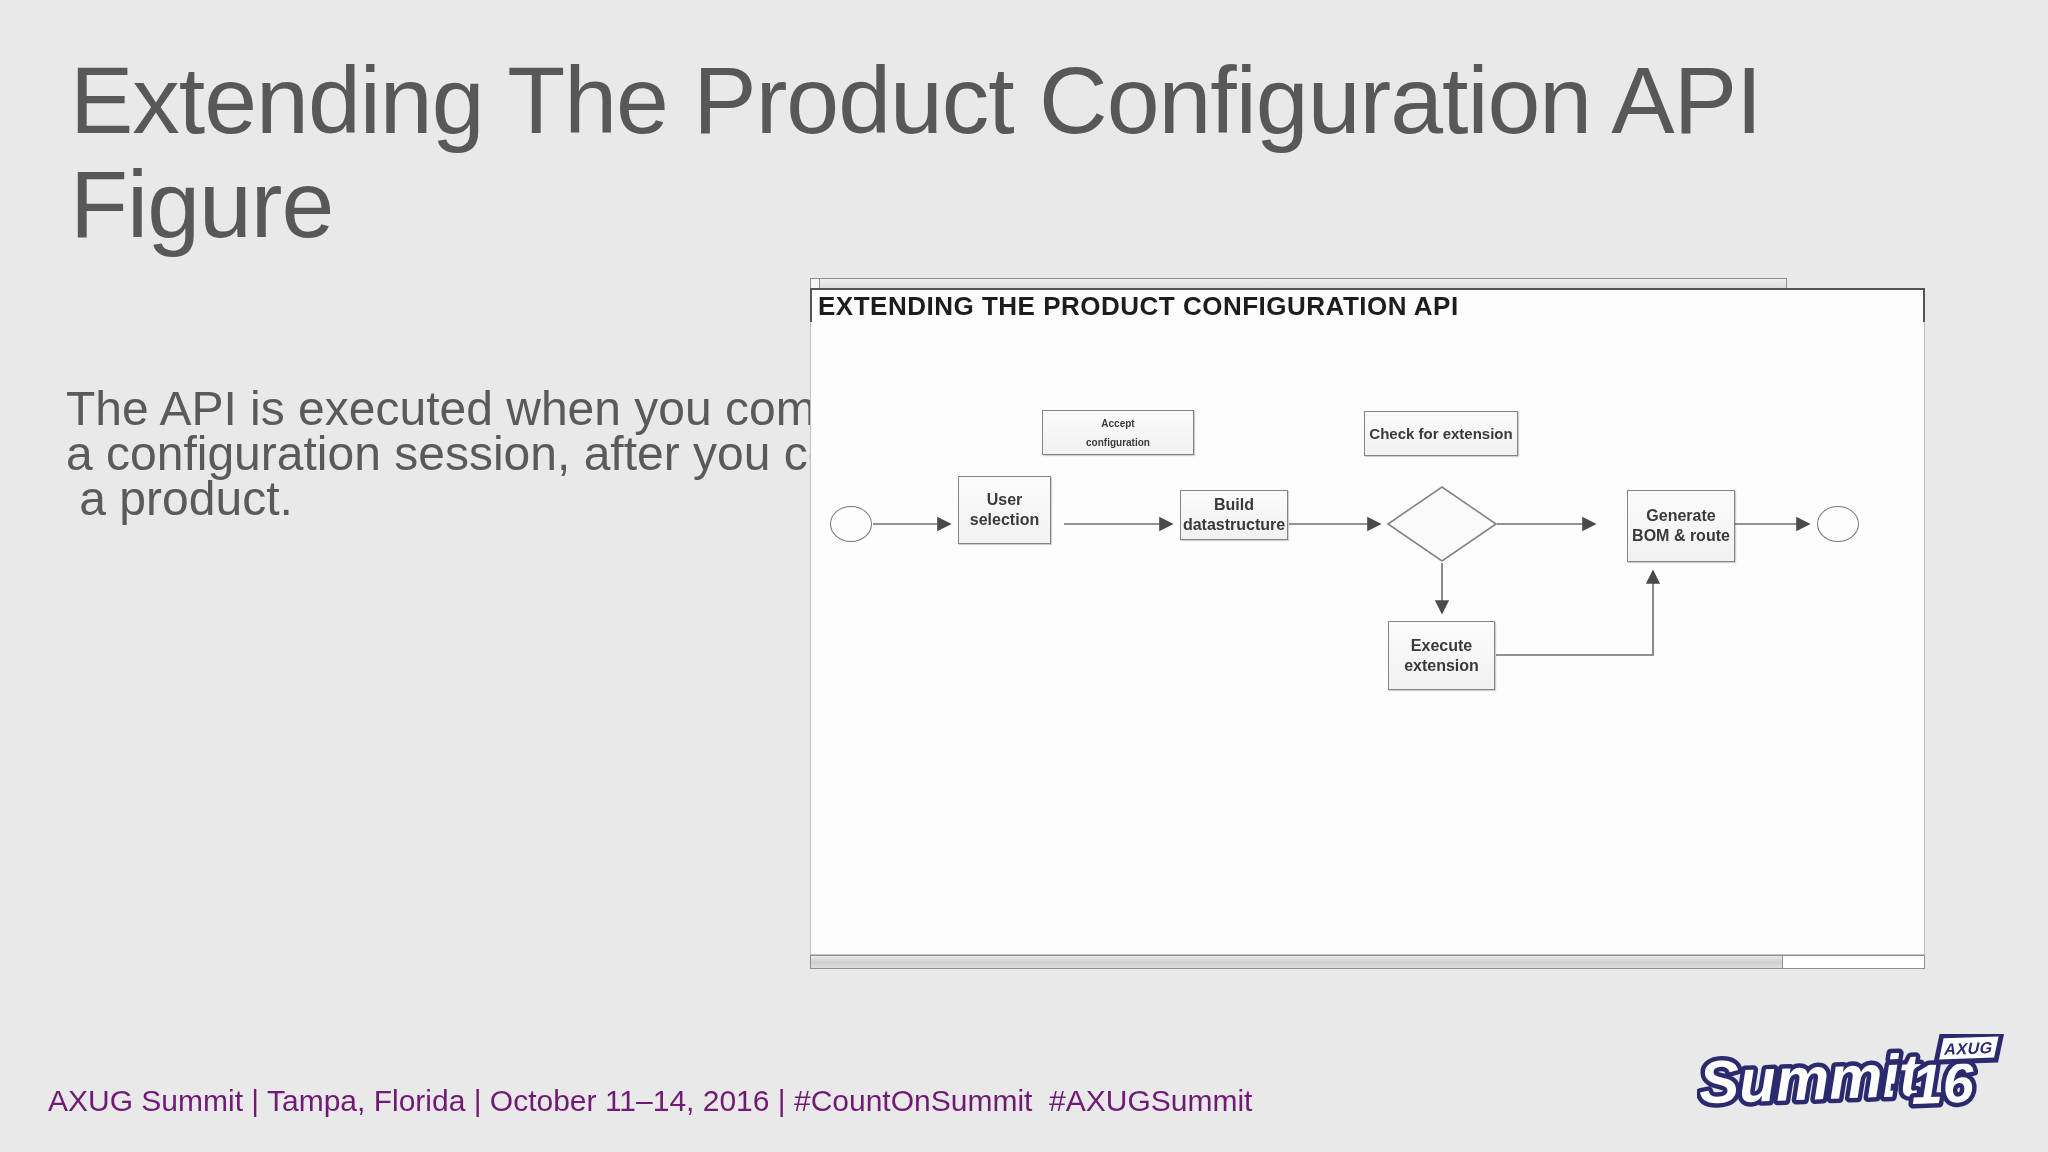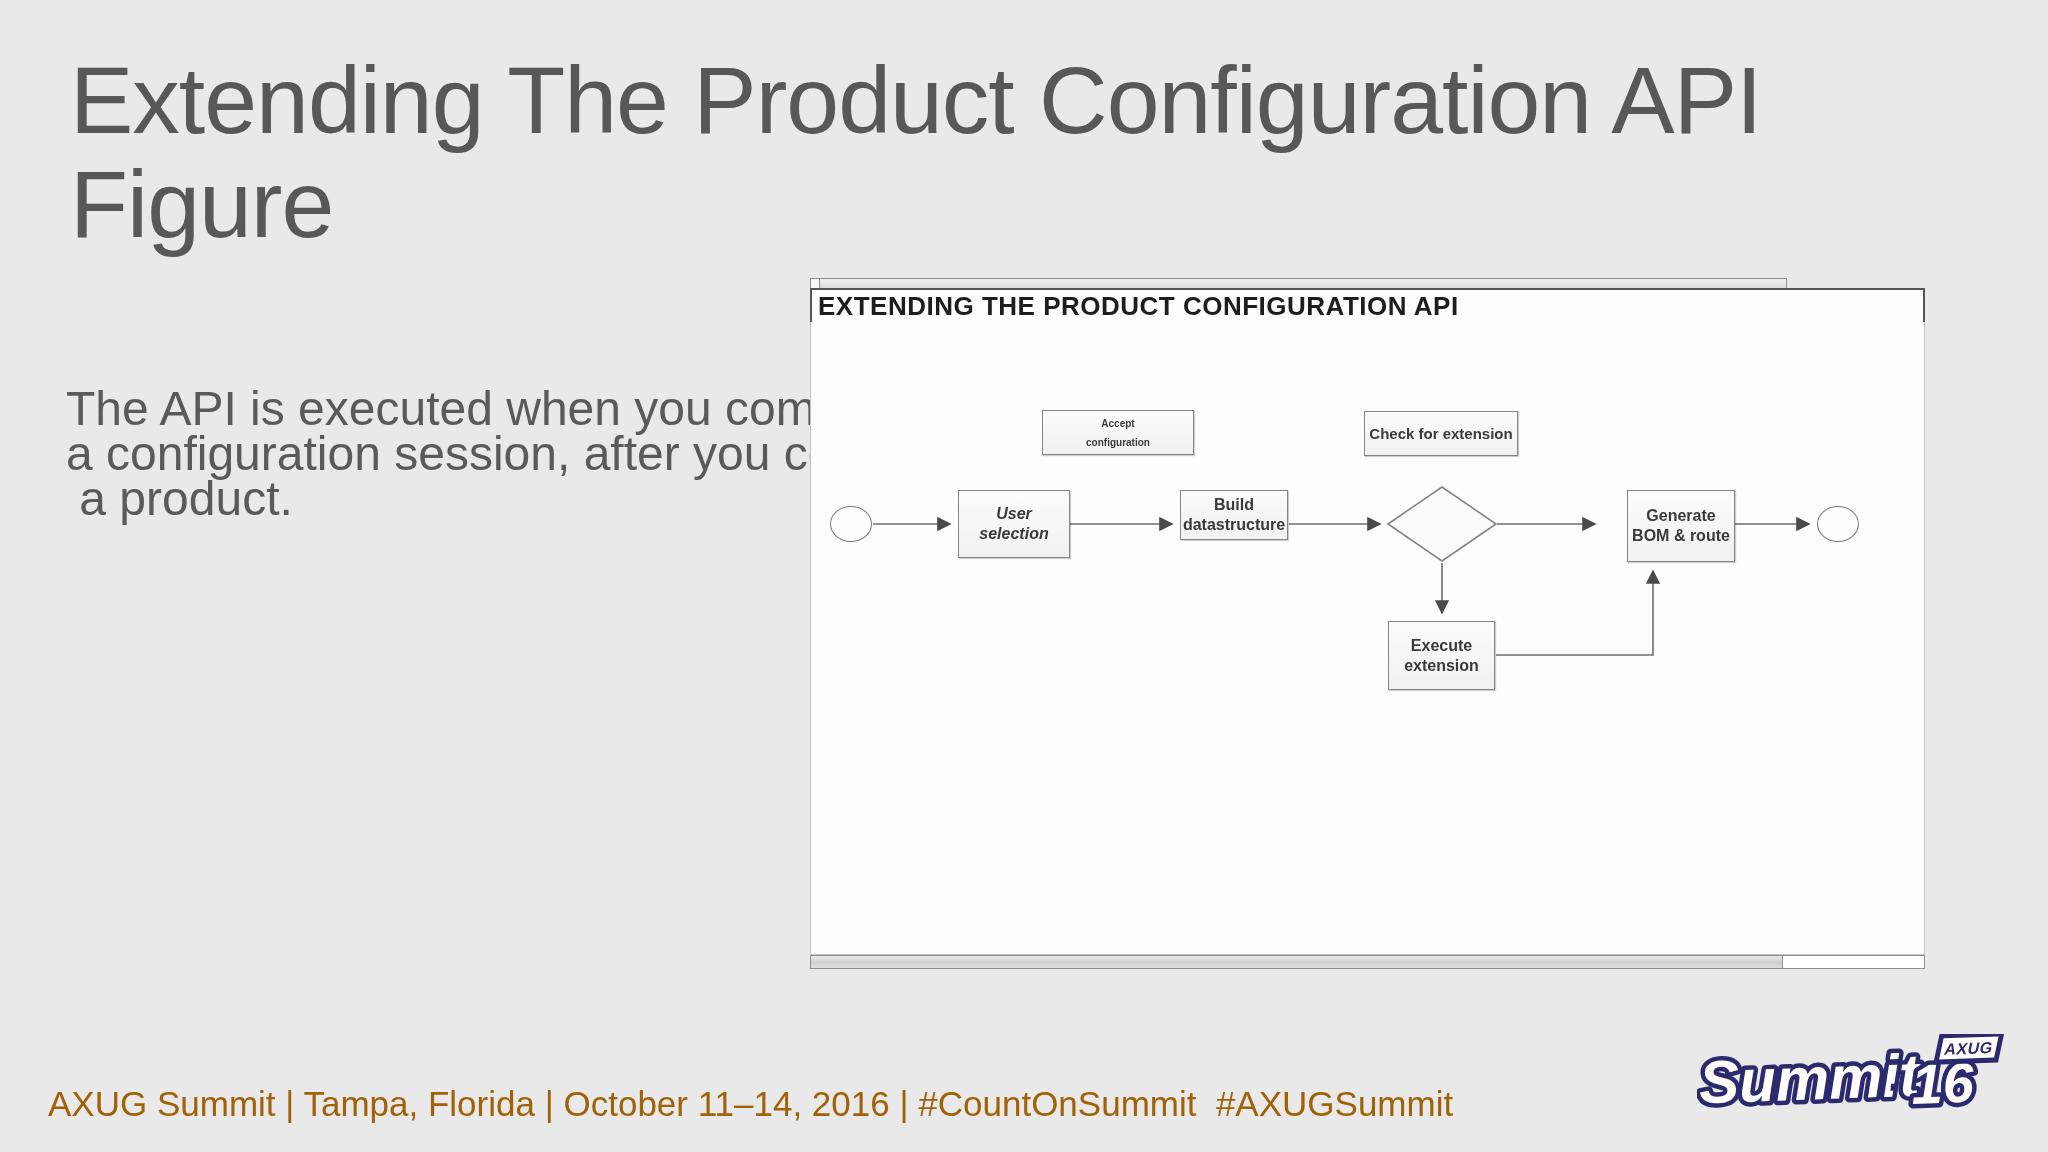--- a/index.html
+++ b/index.html
@@ -15,21 +15,21 @@
     font-size:95px;line-height:104px;font-weight:400;color:#58585a;
     letter-spacing:-1px;white-space:pre-line;margin:0;
   }
   .slide-body{
     position:absolute;left:66px;top:386px;width:820px;
     font-size:48px;line-height:45px;color:#5a5a5c;
     white-space:pre;margin:0;
   }
   .slide-footer{
     position:absolute;left:48px;top:1084px;
-    font-size:35px;color:#a16207;white-space:pre;
+    font-size:30px;color:#701a75;white-space:pre;
   }
 
   
   .diagram{
     position:absolute;left:810px;top:278px;width:1115px;height:713px;
   }
   .diagram .top-scrollbar{
     position:absolute;left:0;top:0;width:977px;height:12px;
     background:linear-gradient(#efefef,#dcdcdc);
     border:1px solid #8f8f8f;box-sizing:border-box;
@@ -67,21 +67,21 @@
     border:1.5px solid #848484;
     box-shadow:1px 1px 1px rgba(0,0,0,0.18);
     display:flex;align-items:center;justify-content:center;
     font-size:16px;line-height:20px;font-weight:600;color:#3a3a3a;
     text-align:center;white-space:pre-line;
   }
   .fc-ellipse{
     position:absolute;box-sizing:border-box;border-radius:50%;
     background:#fdfdfd;border:1.5px solid #7a7a7a;
   }
-  .n-user{left:147px;top:190px;width:112px;height:68px;font-style:italic;}
+  .n-user{left:147px;top:176px;width:93px;height:68px;}
   .n-accept{left:231px;top:110px;width:152px;height:45px;font-size:10px;line-height:19px;}
   .n-build{left:369px;top:190px;width:108px;height:50px;}
   .n-check{left:553px;top:111px;width:154px;height:45px;font-size:15px;line-height:19px;text-align:center;}
   .n-generate{left:816px;top:190px;width:108px;height:72px;}
   .n-execute{left:577px;top:321px;width:107px;height:69px;}
   .n-start{left:19px;top:206px;width:42px;height:36px;}
   .n-end{left:1006px;top:206px;width:42px;height:36px;}
 
   
   .logo{position:absolute;left:1697px;top:1034px;width:312px;height:84px;}

